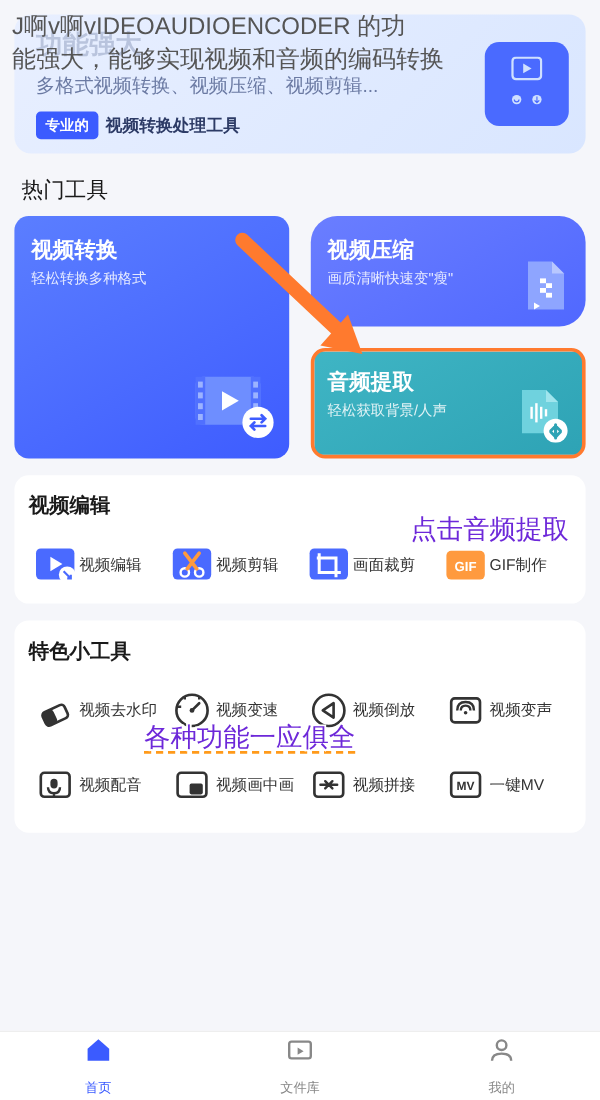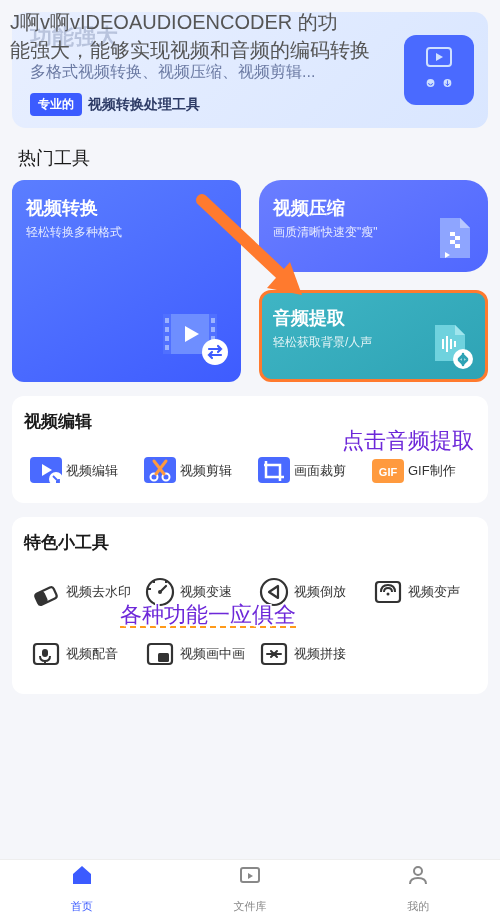--- a/index.html
+++ b/index.html
@@ -413,20 +413,29 @@
     </div>
     <div class="tool">
       <div class="tool-icon">
           <svg width="36" height="36" viewBox="0 0 36 36">
             <rect x="6" y="8" width="24" height="20" rx="3" fill="none" stroke="#333" stroke-width="2.2"></rect>
             <path d="M11 18 L17 18 M15 15 L18 18 L15 21 M25 18 L19 18 M21 15 L18 18 L21 21" stroke="#333" stroke-width="2" fill="none" stroke-linecap="round"></path>
           </svg>
         </div>
       <div class="tool-label">视频拼接</div>
     </div>
+    <div class="tool">
+      <div class="tool-icon">
+          <svg width="36" height="36" viewBox="0 0 36 36">
+            <rect x="6" y="8" width="24" height="20" rx="3" fill="none" stroke="#333" stroke-width="2.2"></rect>
+            <text x="18" y="22" font-size="10" font-weight="bold" fill="#333" text-anchor="middle">MV</text>
+          </svg>
+        </div>
+      <div class="tool-label">一键MV</div>
+    </div>
   </div>
 </div>
 
 <div class="nav-bottom">
   <div class="nav-item active">
     <svg class="nav-icon" viewBox="0 0 24 24">
         <path d="M3 11 L12 3 L21 11 V21 H3 Z" fill="#3b5bff"></path>
       </svg>
     <span>首页</span>
   </div>

